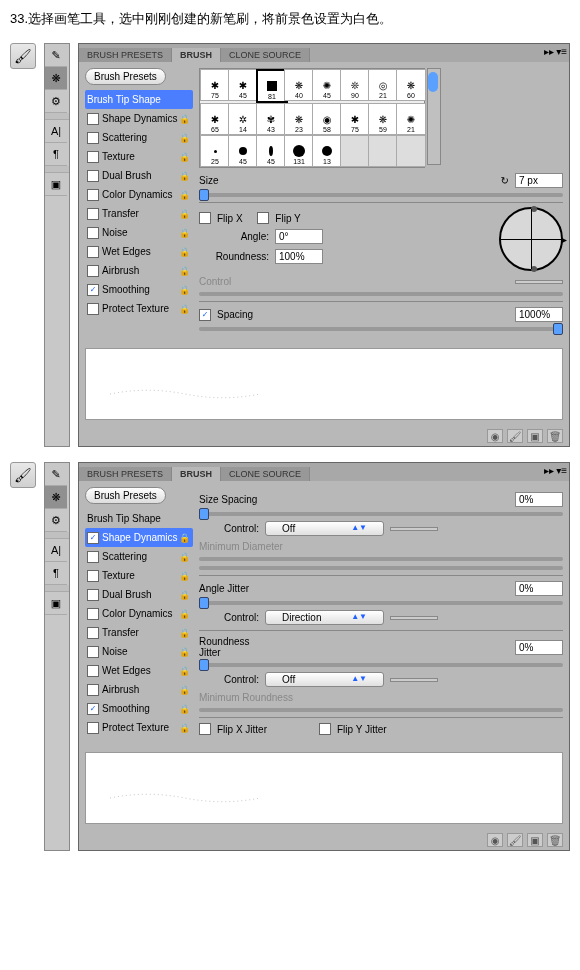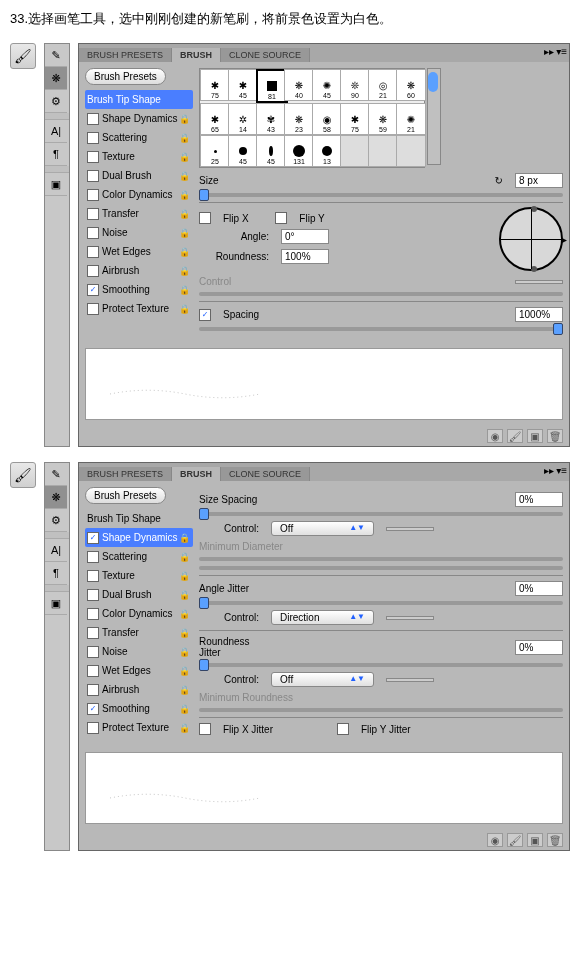--- a/index.html
+++ b/index.html
@@ -28,37 +28,37 @@
 .right-col{flex:1}
 .brushgrid{display:grid;grid-template-columns:repeat(8,28px);gap:0;background:#eee;border:1px solid #888}
 .bcell{width:28px;height:30px;border:1px solid #aaa;background:#fff;display:flex;flex-direction:column;align-items:center;justify-content:center;font-size:8px;position:relative}
 .bcell.sel{background:#fff;border:2px solid #000}
 .bcell .dot{width:6px;height:6px;background:#000;border-radius:50%}
 .bcell .sq{width:10px;height:10px;background:#000}
 .bcell .star{font-size:10px}
 .bcell .lbl{position:absolute;bottom:1px;font-size:7px}
 .slider-scroll{width:12px;background:#c0c0c0;border:1px solid #888;position:relative;height:95px;display:inline-block;vertical-align:top}
 .slider-scroll .thumb{width:10px;height:20px;background:#5aa0ff;border-radius:5px;position:absolute;top:3px;left:0}
-.ctrl-row{display:flex;align-items:center;gap:12px;margin:5px 0;font-size:10px}
+.ctrl-row{display:flex;align-items:center;gap:6px;margin:5px 0;font-size:10px}
 .ctrl-row .lbl{width:70px}
 .input{background:#fff;border:1px solid #888;padding:1px 3px;font-size:10px;width:40px;text-align:left}
 .slider{flex:1;height:4px;background:#999;border-radius:2px;position:relative}
 .slider .h{width:8px;height:10px;background:#5aa0ff;border:1px solid #346;border-radius:2px;position:absolute;top:-4px}
 .rot-icon{font-size:10px}
 .angle-diagram{width:60px;height:60px;border:2px solid #000;border-radius:50%;position:relative;background:#d8d8d8}
 .angle-diagram::before{content:'';position:absolute;width:100%;height:1px;background:#000;top:50%}
 .angle-diagram::after{content:'';position:absolute;height:100%;width:1px;background:#000;left:50%}
 .ad-dot{width:6px;height:6px;background:#555;border-radius:50%;position:absolute}
 .divider{height:1px;background:#888;margin:4px 0}
 .dim{color:#888}
 .preview{background:#fff;border:1px solid #999;height:70px;margin:6px;position:relative}
 .dots-wave{position:absolute;top:50%;left:5%;right:5%;height:20px}
 .footer{display:flex;justify-content:flex-end;gap:4px;padding:3px 6px;font-size:10px;color:#555}
 .footer span{width:14px;height:12px;border:1px solid #999;display:inline-flex;align-items:center;justify-content:center;background:#ccc}
-.select{background:linear-gradient(#fff,#e0e0e0);border:1px solid #888;border-radius:3px;padding:1px 8px;font-size:10px;display:flex;justify-content:space-between;width:85px}
+.select{background:linear-gradient(#fff,#e0e0e0);border:1px solid #888;border-radius:3px;padding:1px 16px;font-size:10px;display:flex;justify-content:space-between;width:85px}
 .select .arr{color:#2060ff;font-size:8px}
 .grid-wrap{display:flex;gap:2px}
 </style>
 </head>
 <body>
 
 <div class="wrap">
 <div class="step-text">33.选择画笔工具，选中刚刚创建的新笔刷，将前景色设置为白色。</div>
 
 <div class="layout">
@@ -241,21 +241,21 @@
                 <div class="bcell" style="background:#ddd"></div>
         </div>
         <div class="slider-scroll">
                 <div class="thumb"></div>
               </div>
         </div>
         <div class="ctrl-row">
               <span class="lbl">Size</span>
               <span style="flex:1"></span>
               <span class="rot-icon">↻</span>
-              <span class="input">8 px</span>
+              <span class="input">7 px</span>
             </div>
         <div class="ctrl-row">
               <div class="slider">
                 <div class="h" style="left:0"></div>
               </div>
             </div>
         <div class="divider"></div>
         <div style="display:flex;gap:10px">
           <div style="flex:1">
             <div class="ctrl-row"><span class="cb"></span><span>Flip X</span>&nbsp;<span class="cb"></span><span>Flip Y</span></div>

